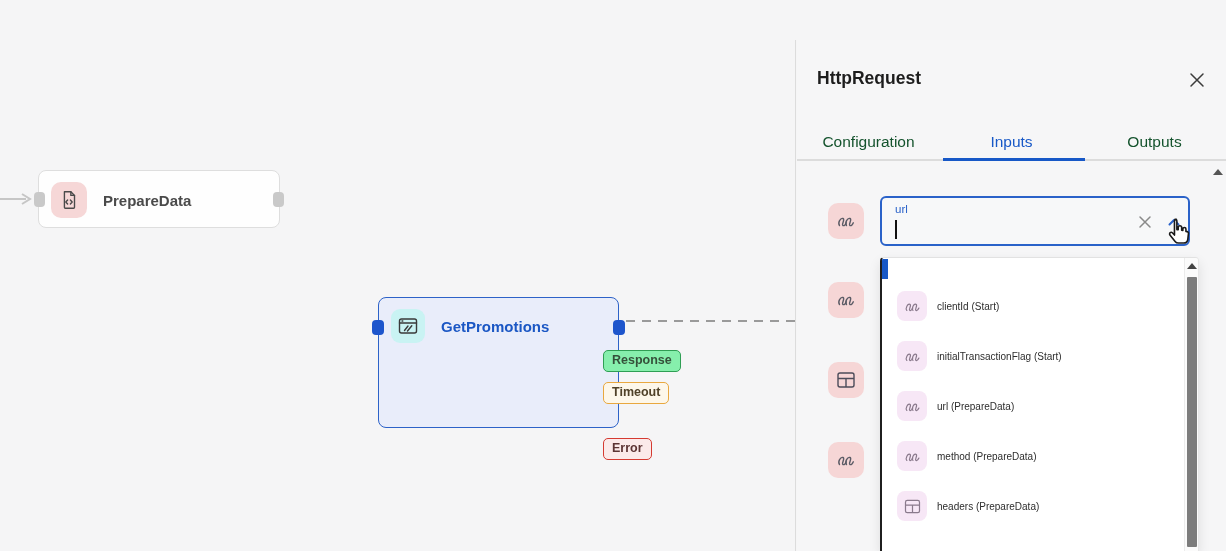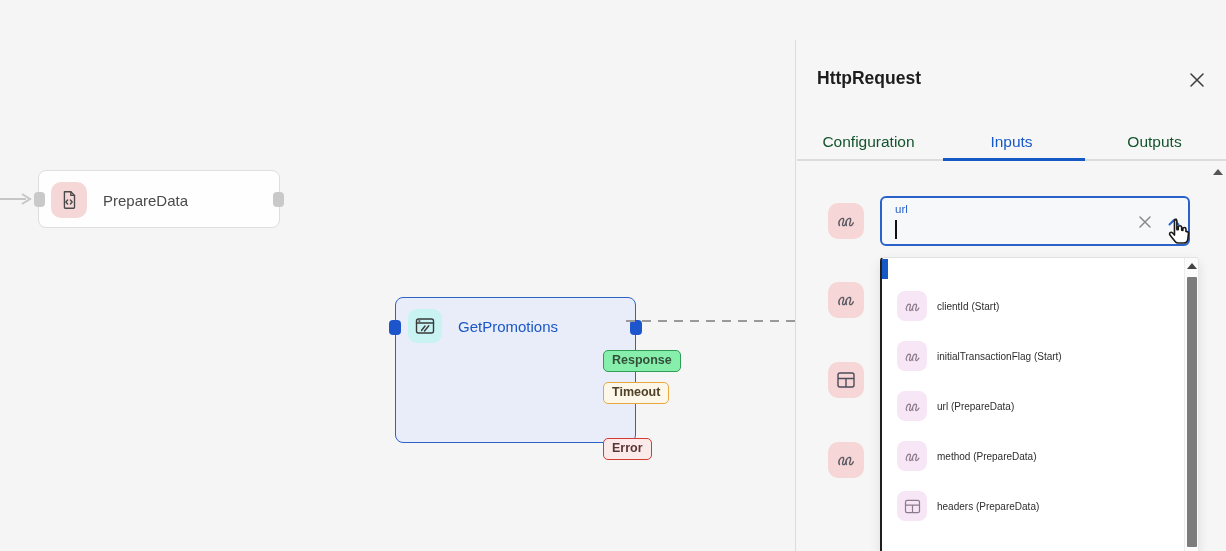--- a/index.html
+++ b/index.html
@@ -17,28 +17,28 @@
   .tb-controls { position:absolute; right:12px; top:0; height:40px;
                  display:flex; align-items:center; gap:20px; }
   .tb-btn { width:22px; height:22px; display:flex; align-items:center;
             justify-content:center; cursor:pointer; color:#3a3a3a; }
   
   .canvas { position:absolute; left:0; top:40px; width:796px; height:511px;
             background:#f5f5f6; border-right:1px solid #dcdcdc; }
   .node { position:absolute; border-radius:8px; }
   .node-prepare { left:38px; top:130px; width:242px; height:58px;
                   background:#fefefe; border:1px solid #dedede; }
-  .node-get { left:378px; top:257px; width:241px; height:146px;
-              background:#e9edfa; border:1.5px solid #2d62c8;margin-left:17px; }
+  .node-get { left:378px; top:257px; width:241px; height:131px;
+              background:#e9edfa; border:1.5px solid #2d62c8; }
   .node-head { display:flex; align-items:center; gap:16px; padding:11px 12px; }
   .node-icon { width:36px; height:36px; border-radius:10px; display:flex;
                align-items:center; justify-content:center; flex:0 0 auto; }
   .icon-pink { background:#f6d7d7; }
   .icon-cyan { background:#c9f3f3; width:34px; height:34px; border-radius:9px; }
-  .node-label { font-size:15px; font-weight:normal; color:#4a4a4a; }
+  .node-label { font-size:15px; font-weight:bold; color:#4a4a4a; }
   .node-get .node-label { color:#1b57c4; }
   .port { position:absolute; width:11px; height:15px; border-radius:4px; }
   .port-gray { background:#c9c9c9; }
   .port-blue { background:#1d55cc; width:12px; }
   .edge-in { position:absolute; left:0; top:150px; }
   .edge-dashed { position:absolute; left:626px; top:278px; }
   .badge { position:absolute; left:603px; height:22px; padding:0 8px;
            border-radius:5px; font-size:12.5px; font-weight:bold;
            line-height:19px; border:1.5px solid; z-index:5; }
   .badge-response { top:310px; background:#86efac; border-color:#2f9e54; color:#35503a; }

